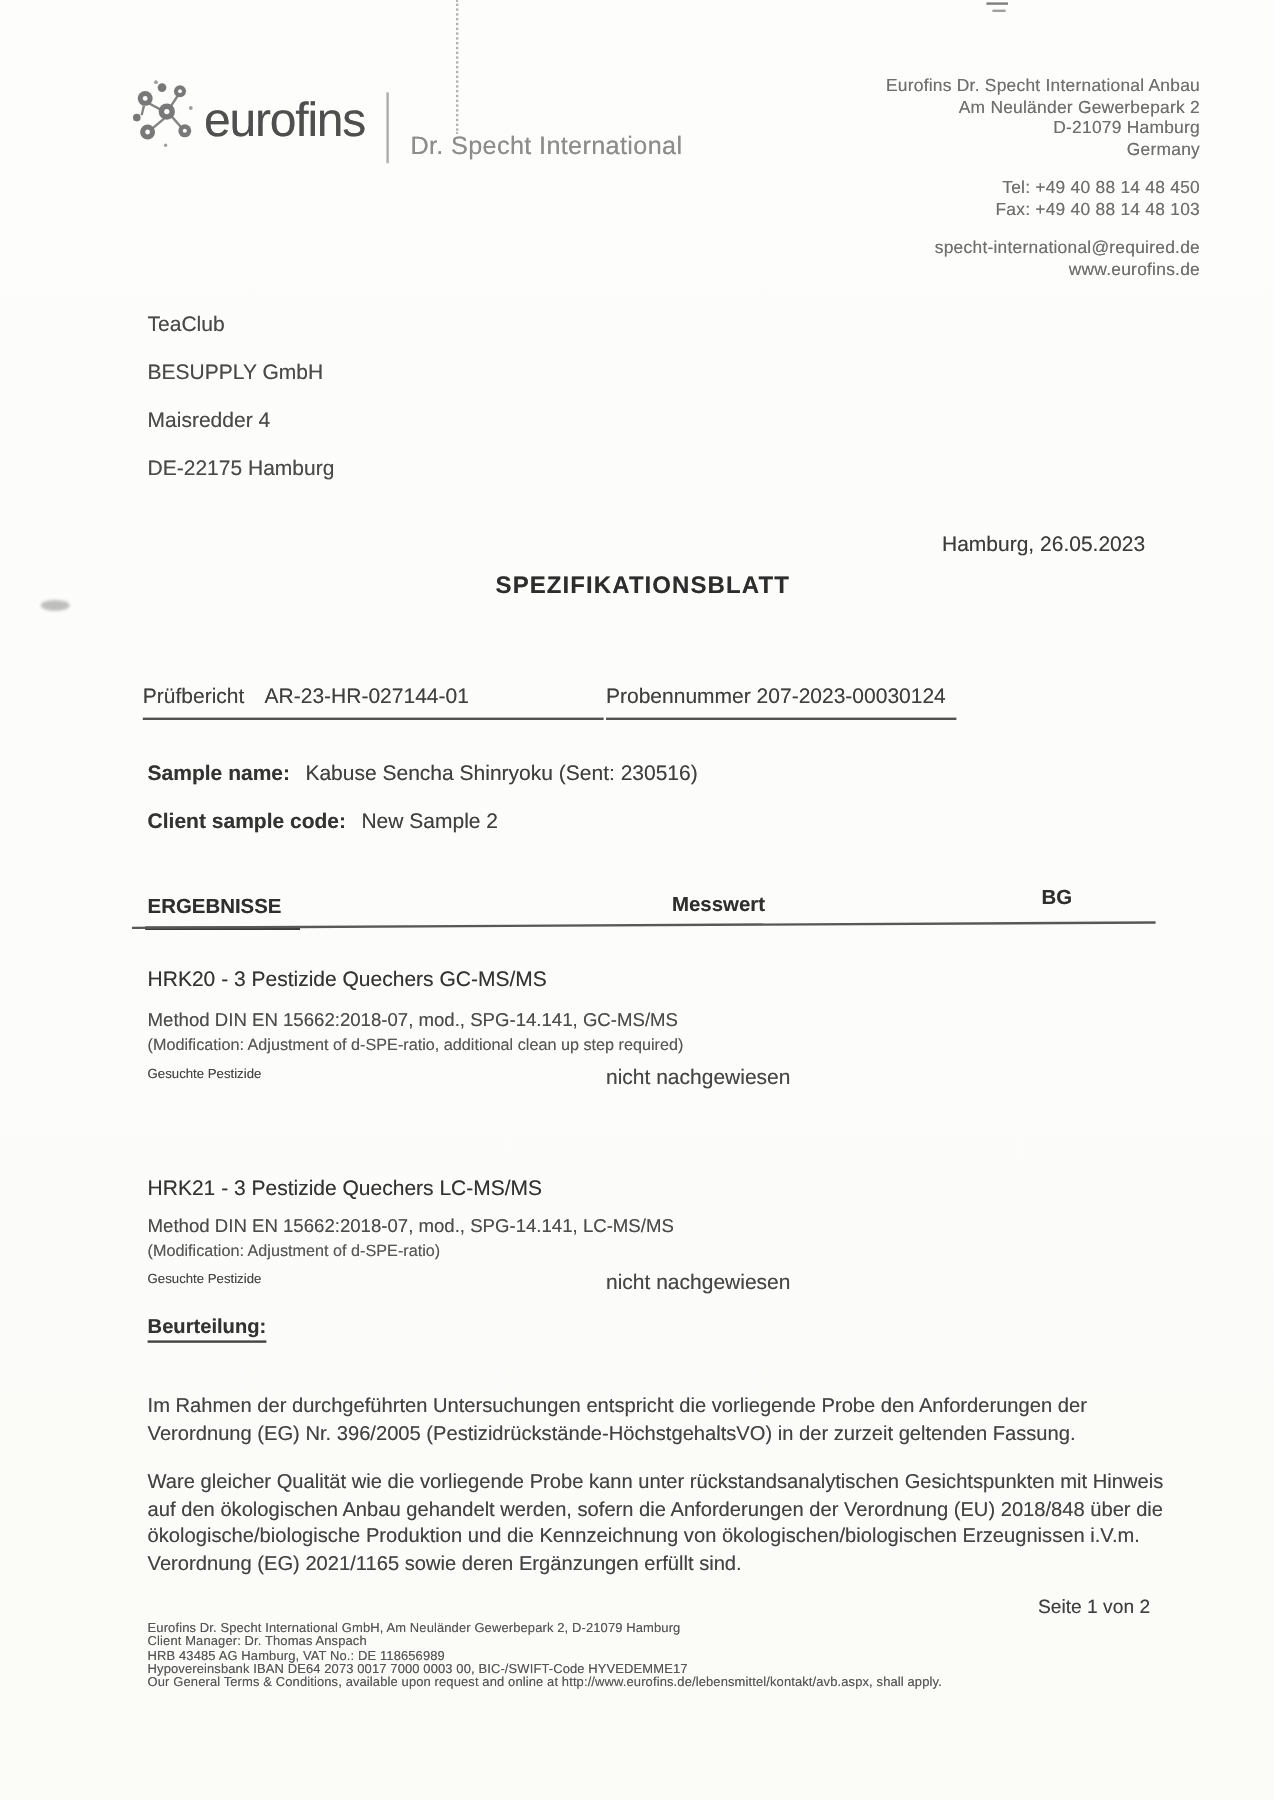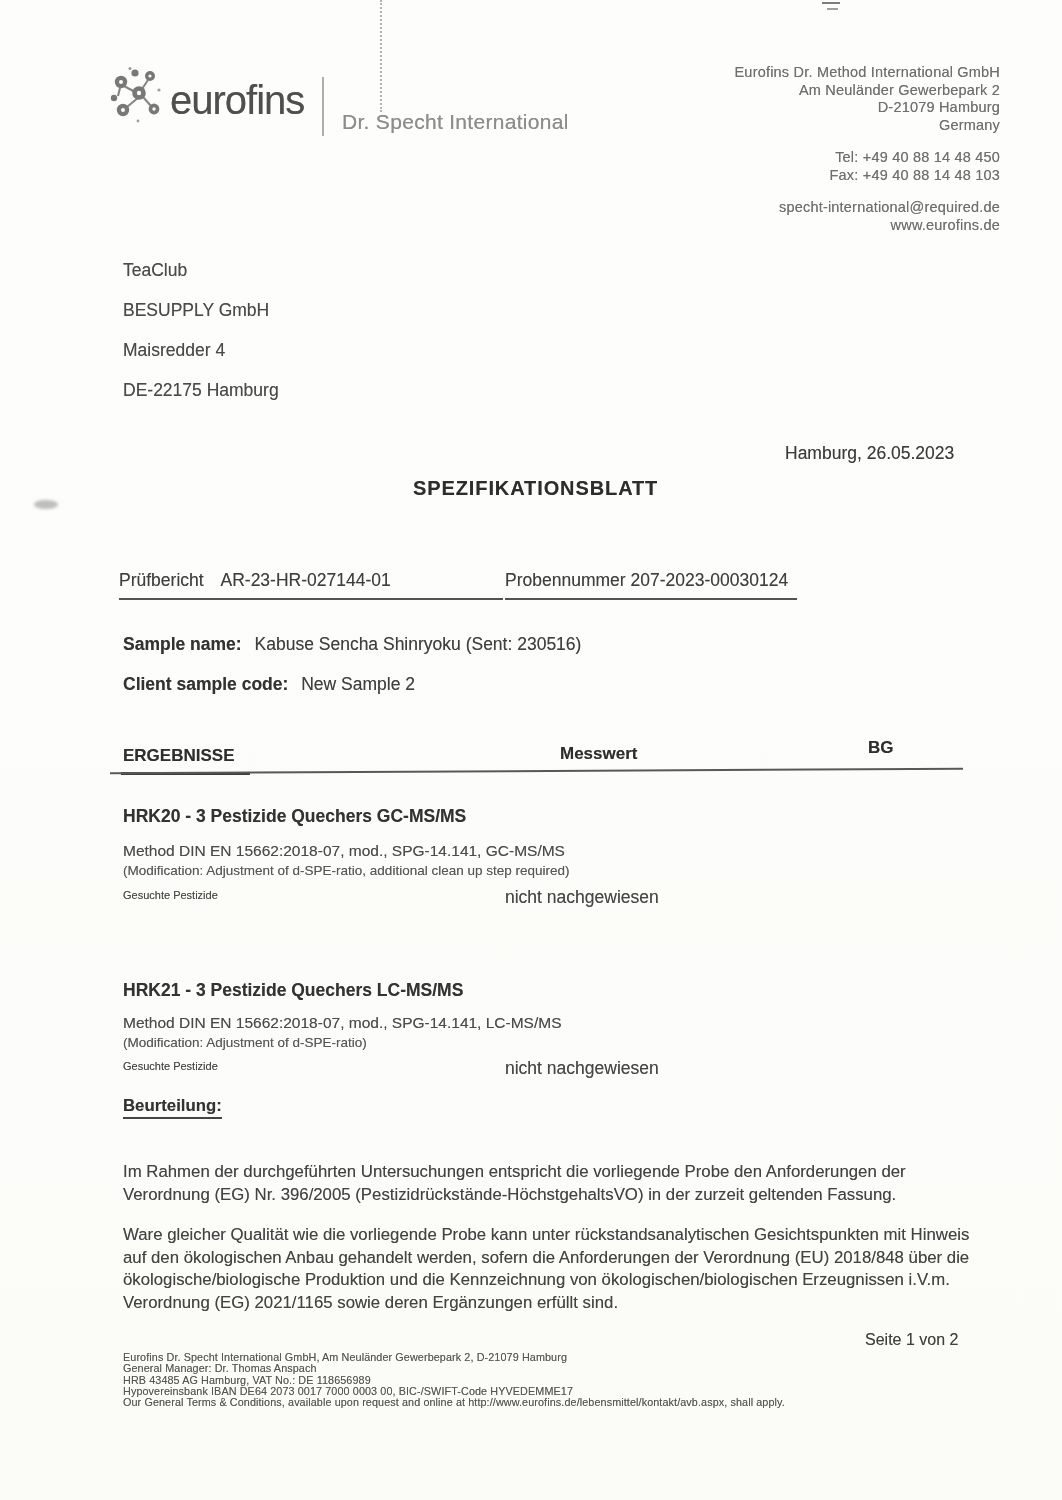--- a/index.html
+++ b/index.html
@@ -59,21 +59,21 @@
   
   .col-h{font-weight:bold;font-size:17px;color:#2f2f2f;}
   .ergebnisse{left:121px;top:746px;border-bottom:3px solid #3c3c3c;padding:0 16px 6px 2px;}
   .messwert{left:560px;top:744px;}
   .bg-col{left:868px;top:738px;}
   .header-rule{
     left:110px;top:770px;width:853px;height:2px;background:#585858;
     transform:rotate(-0.3deg);
   }
 
-  .sec-title{left:123px;font-weight:bold;font-size:17.5px;color:#333;}
+  .sec-title{left:123px;font-weight:normal;font-size:17.5px;color:#333;}
   .sec-method{left:123px;font-size:15.5px;color:#4c4c4c;}
   .sec-mod{left:123px;font-size:13.5px;color:#585858;}
   .sec-param{left:123px;font-size:11px;color:#464646;}
   .sec-value{left:505px;font-size:17.5px;color:#464646;}
 
   
   .assessment-h{
     left:123px;top:1096px;font-size:16.8px;font-weight:bold;color:#333;
     border-bottom:2px solid #444;padding-bottom:1px;
   }
@@ -138,21 +138,21 @@
         <circle cx="30" cy="55" r="1.4"></circle>
       </g>
     </svg>
     <span class="logo-word">eurofins</span>
   </div>
   <div class="abs logo-divider"></div>
   <div class="abs sub-brand">Dr. Specht International</div>
 
   <div class="abs letterhead-right">
     <div class="lh-group">
-      <div>Eurofins Dr. Method International GmbH</div>
+      <div>Eurofins Dr. Specht International Anbau</div>
       <div>Am Neuländer Gewerbepark 2</div>
       <div>D-21079 Hamburg</div>
       <div>Germany</div>
     </div>
     <div class="lh-group">
       <div>Tel: +49 40 88 14 48 450</div>
       <div>Fax: +49 40 88 14 48 103</div>
     </div>
     <div class="lh-group">
       <div>specht-international@required.de</div>
@@ -209,19 +209,19 @@
     <div class="abs sec-value" style="top:1058px;">nicht nachgewiesen</div>
   </div>
 
   <div class="abs assessment-h">Beurteilung:</div>
   <div class="abs para para1">Im Rahmen der durchgeführten Untersuchungen entspricht die vorliegende Probe den Anforderungen der Verordnung (EG) Nr. 396/2005 (Pestizidrückstände-HöchstgehaltsVO) in der zurzeit geltenden Fassung.</div>
   <div class="abs para para2">Ware gleicher Qualität wie die vorliegende Probe kann unter rückstandsanalytischen Gesichtspunkten mit Hinweis auf den ökologischen Anbau gehandelt werden, sofern die Anforderungen der Verordnung (EU) 2018/848 über die ökologische/biologische Produktion und die Kennzeichnung von ökologischen/biologischen Erzeugnissen i.V.m. Verordnung (EG) 2021/1165 sowie deren Ergänzungen erfüllt sind.</div>
 
   <div class="abs page-indicator">Seite 1 von 2</div>
   <div class="abs footer-fine">
     <div>Eurofins Dr. Specht International GmbH, Am Neuländer Gewerbepark 2, D-21079 Hamburg</div>
-    <div>General Manager: Dr. Thomas Anspach</div>
+    <div>Client Manager: Dr. Thomas Anspach</div>
     <div>HRB 43485 AG Hamburg, VAT No.: DE 118656989</div>
     <div>Hypovereinsbank IBAN DE64 2073 0017 7000 0003 00, BIC-/SWIFT-Code HYVEDEMME17</div>
     <div>Our General Terms &amp; Conditions, available upon request and online at http://www.eurofins.de/lebensmittel/kontakt/avb.aspx, shall apply.</div>
   </div>
 
 </div>
 
 </body></html>

